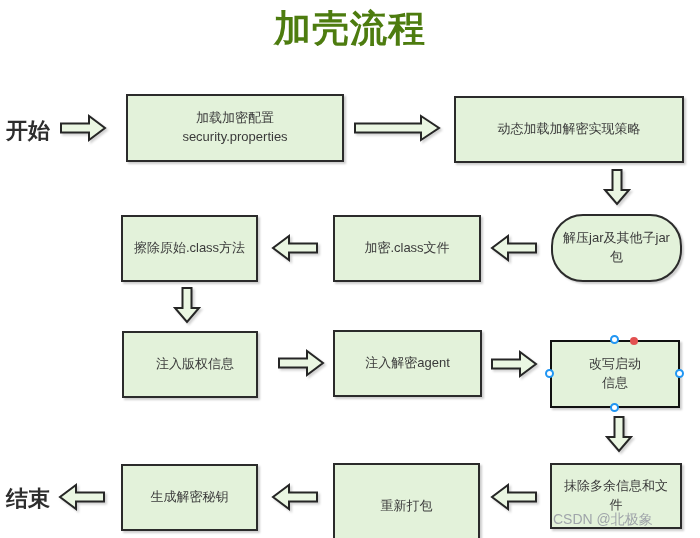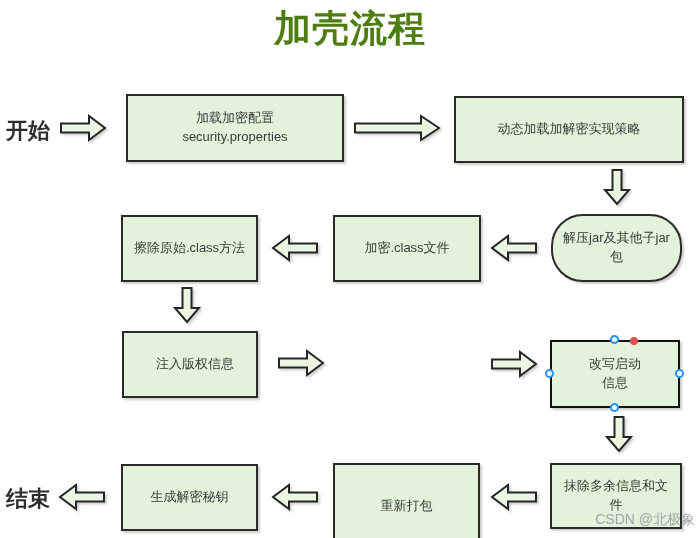--- a/index.html
+++ b/index.html
@@ -26,21 +26,21 @@
   .arrow polygon{fill:#eaf6e2;stroke:#262626;stroke-width:2;stroke-linejoin:miter;}
   .handle{
     position:absolute;width:9px;height:9px;border-radius:50%;
     background:#ffffff;border:2px solid #2196f3;box-sizing:border-box;
   }
   .conn-point{
     position:absolute;width:8px;height:8px;border-radius:50%;
     background:#e25050;
   }
   .watermark{
-    position:absolute;left:553px;top:511px;width:142px;text-align:right;
+    position:absolute;left:553px;top:511px;width:142px;
     font-size:14px;color:#a0a5aa;
   }
 </style>
 </head>
 <body>
 
 <div id="stage">
 
   <div class="title">加壳流程</div>
 
@@ -50,20 +50,21 @@
   <div class="node" style="left:126px;top:94px;width:218px;height:68px;"><span>加载加密配置
 security.properties</span></div>
   <div class="node" style="left:454px;top:96px;width:230px;height:67px;"><span>动态加载加解密实现策略</span></div>
 
   <div class="node" style="left:551px;top:214px;width:131px;height:68px;border-radius:32px;"><span>解压jar及其他子jar
 包</span></div>
   <div class="node" style="left:333px;top:215px;width:148px;height:67px;"><span>加密.class文件</span></div>
   <div class="node" style="left:121px;top:215px;width:137px;height:67px;"><span>擦除原始.class方法</span></div>
 
   <div class="node" style="left:122px;top:331px;width:136px;height:67px;padding-left:10px;"><span>注入版权信息</span></div>
+  <div class="node" style="left:333px;top:330px;width:149px;height:67px;"><span>注入解密agent</span></div>
   <div class="node selected" style="left:550px;top:340px;width:130px;height:68px;"><span>改写启动
 信息</span></div>
 
   <div class="node" style="left:550px;top:463px;width:132px;height:66px;"><span>抹除多余信息和文
 件</span></div>
   <div class="node" style="left:333px;top:463px;width:147px;height:86px;"><span>重新打包</span></div>
   <div class="node" style="left:121px;top:464px;width:137px;height:67px;"><span>生成解密秘钥</span></div>
 
   <svg class="arrow" style="left:59px;top:113px;" width="48" height="30" viewBox="0 0 48 30">
       <polygon points="2,10.5 30,10.5 30,3 46,15 30,27 30,19.5 2,19.5"></polygon>

